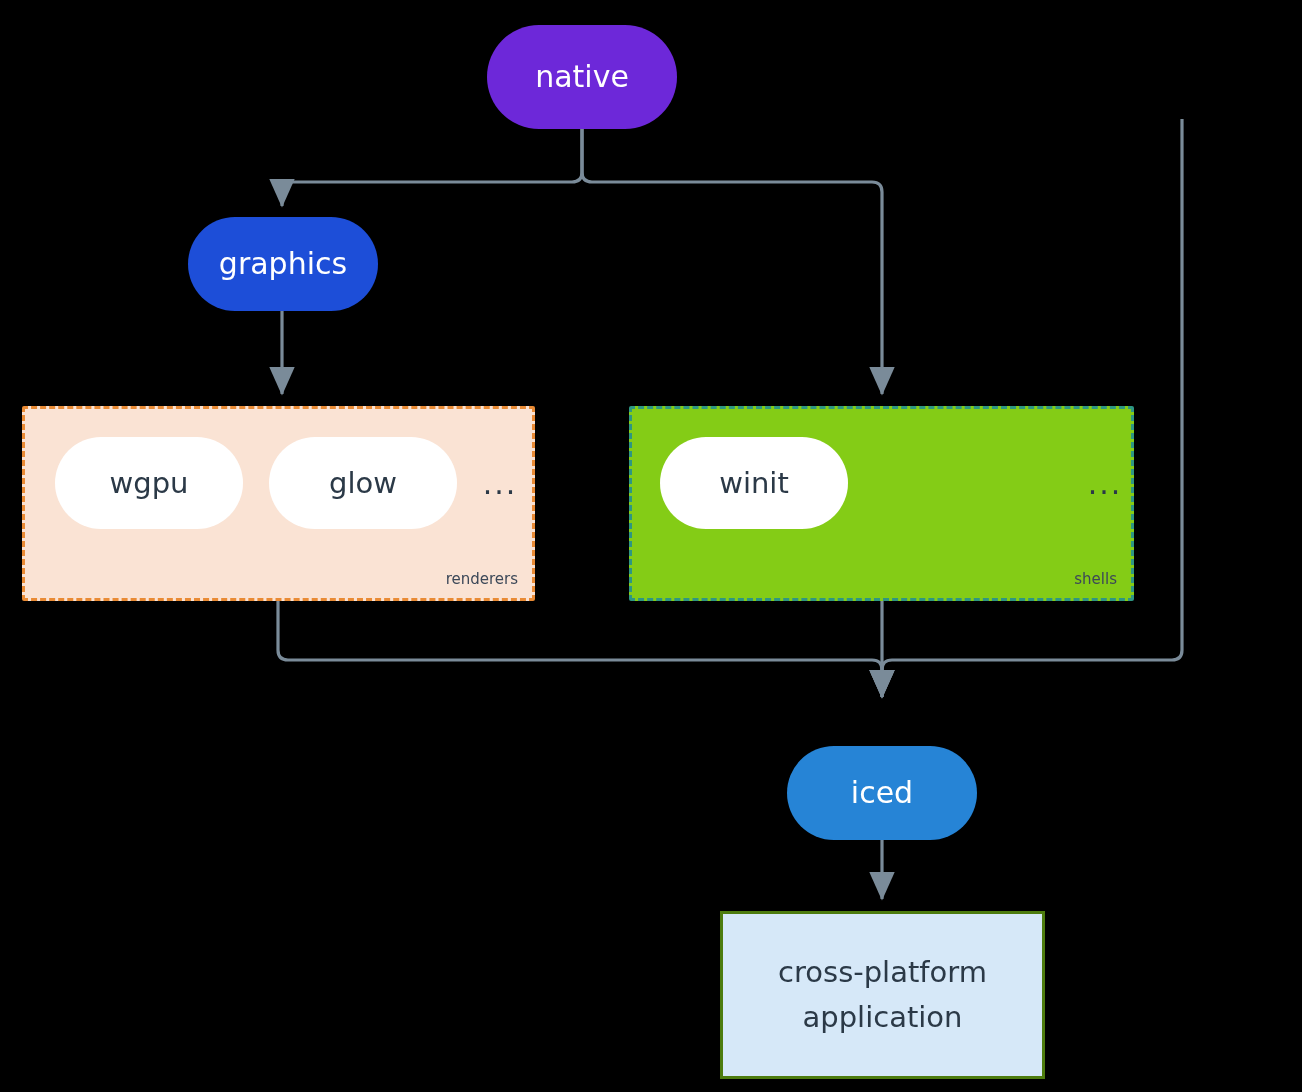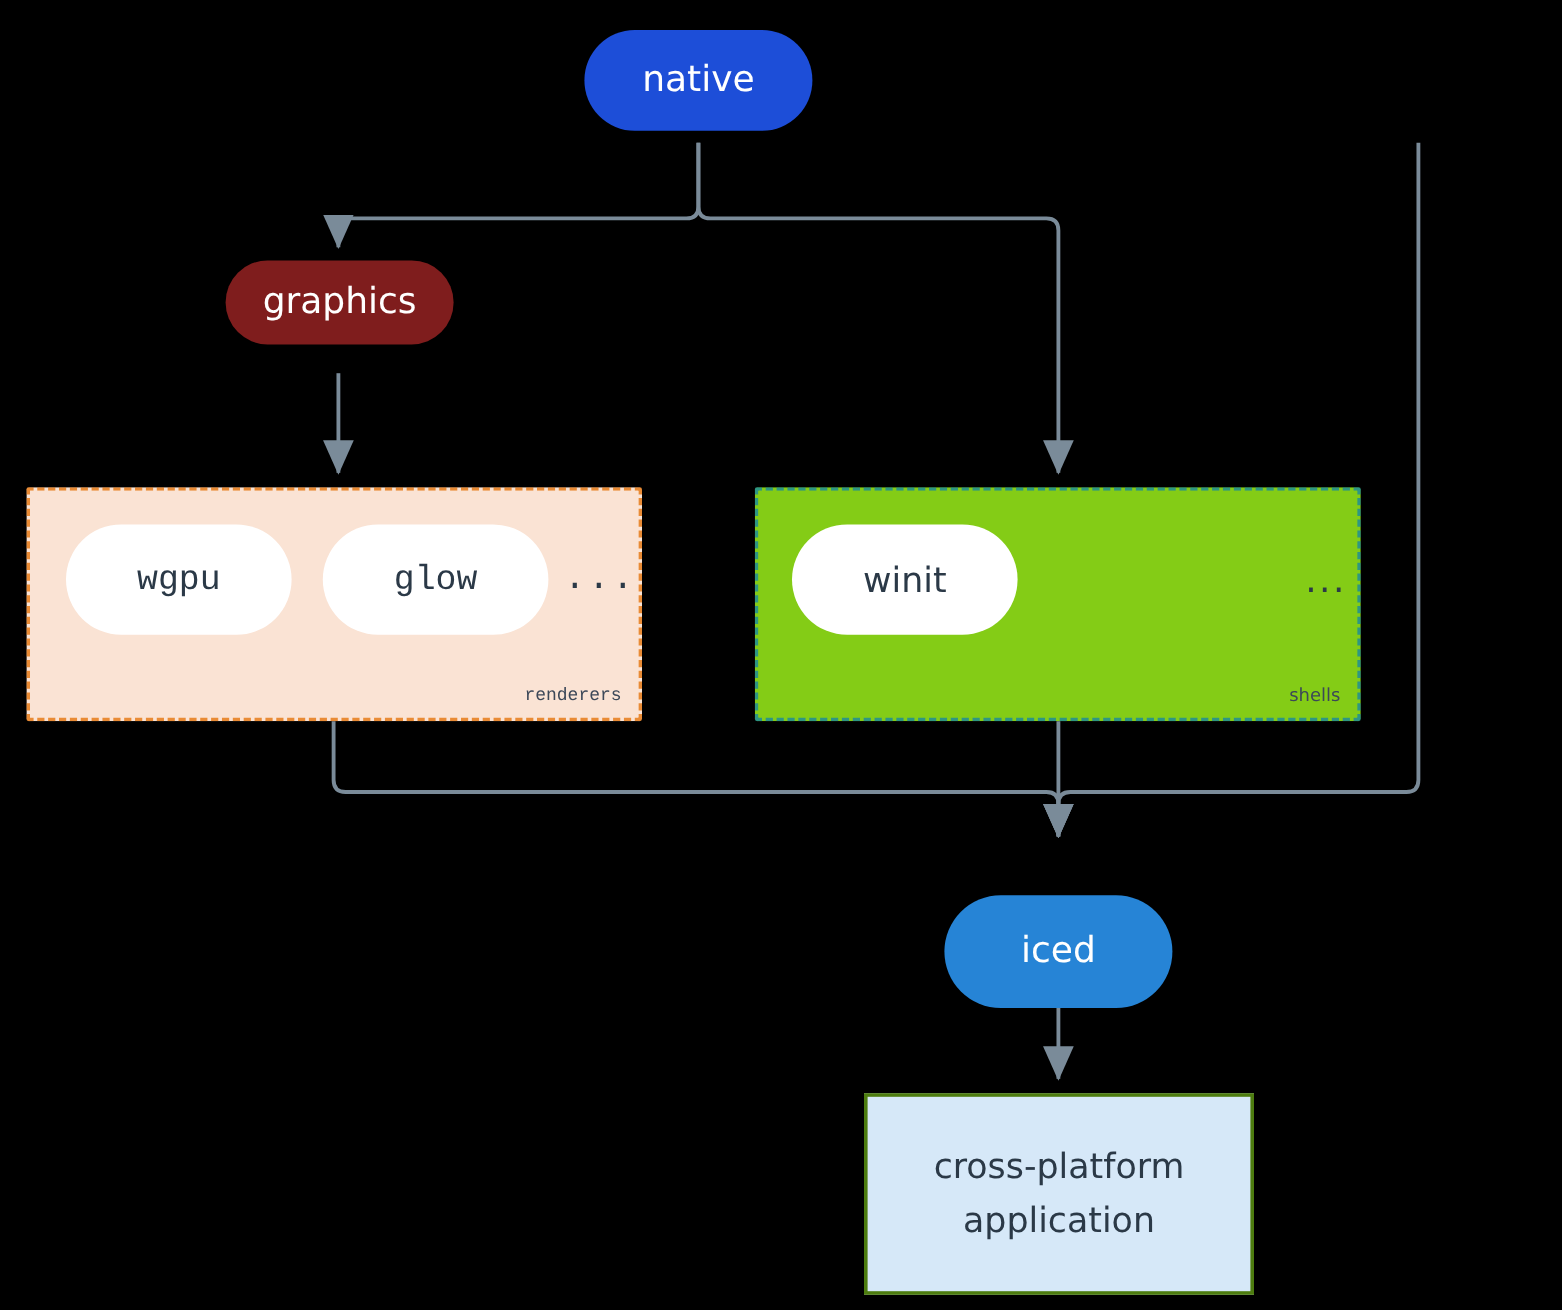--- a/index.html
+++ b/index.html
@@ -36,49 +36,48 @@
     line-height: 1.18;
   }
 
   
   .pill {
     border-radius: 999px;
     color: #ffffff;
     font-size: 30px;
   }
   .pill-native {
-    left: 487px;  top: 25px;  width: 190px; height: 84px;
-    background: #1d4ed8;
+    left: 487px;  top: 25px;  width: 190px; height: 104px;
+    background: #6d28d9;
   }
   .pill-web {
     left: 1088px; top: 25px;  width: 190px; height: 94px;
     background: #6054EE;
   }
   .pill-graphics {
-    left: 188px;  top: 217px; width: 190px; height: 70px;
-    background: #7f1d1d;
+    left: 188px;  top: 217px; width: 190px; height: 94px;
+    background: #1d4ed8;
   }
   .pill-iced {
     left: 787px;  top: 746px; width: 190px; height: 94px;
     background: #2684D6;
   }
 
   
   .group {
     position: absolute;
     box-sizing: border-box;
     border-style: dashed;
     border-width: 3px;
     border-radius: 2px;
   }
   .group-renderers {
     left: 22px; top: 406px; width: 513px; height: 195px;
     background: #FAE3D4;
     border-color: #E98B35;
-    font-family: Liberation Mono, monospace;
   }
   .group-shells {
     left: 629px; top: 406px; width: 505px; height: 195px;
     background: #84cc16;
     border-color: #2E9683;
   }
   .group-label {
     position: absolute;
     right: 14px;
     bottom: 10px;

